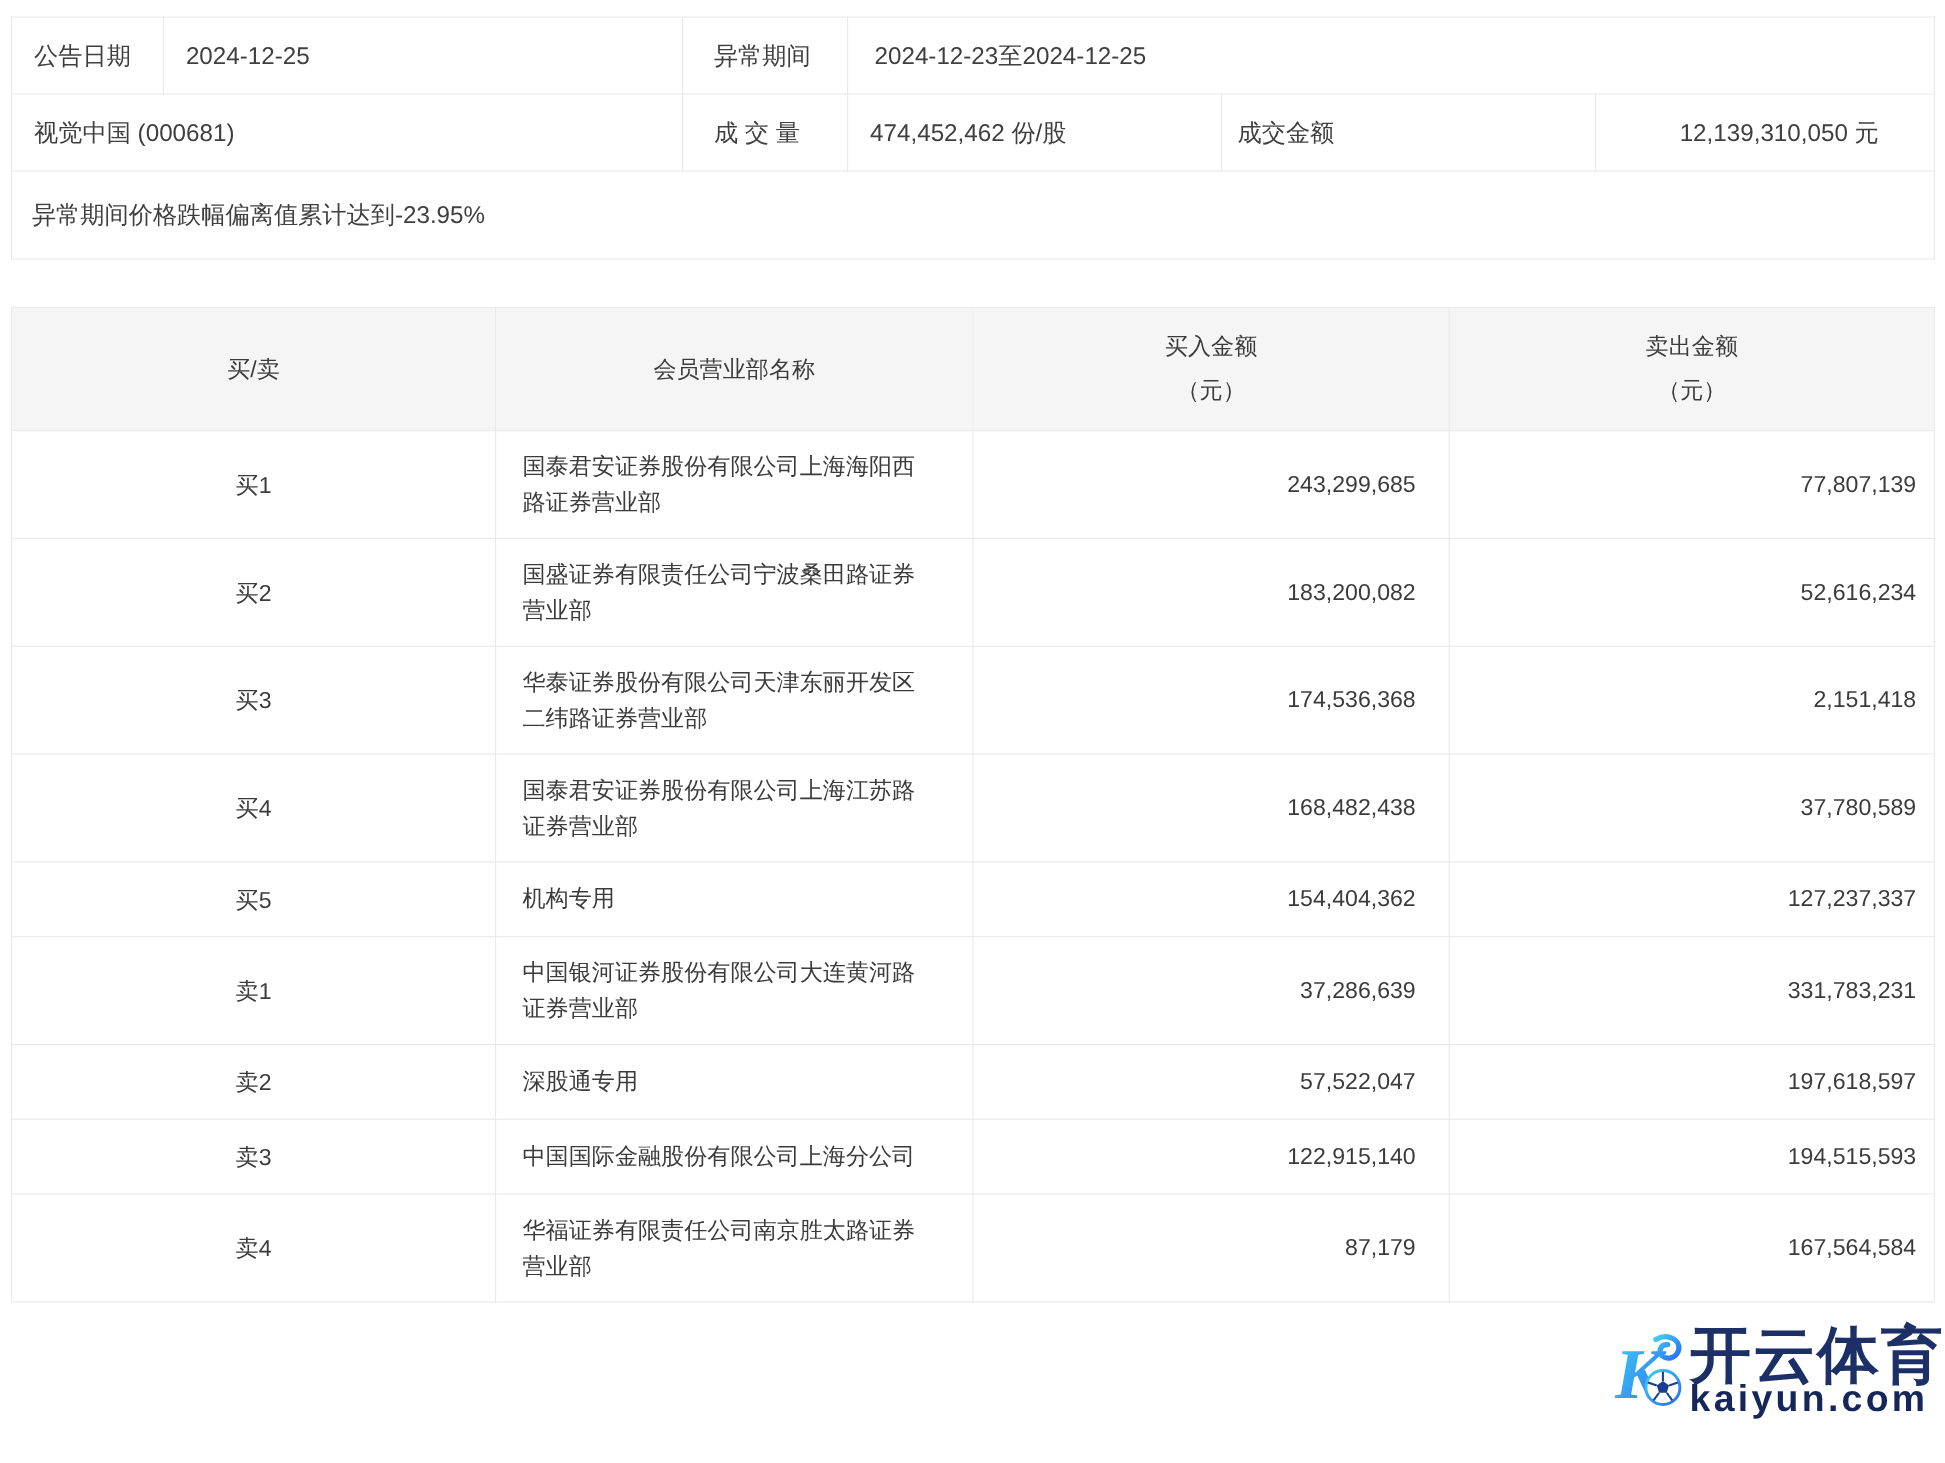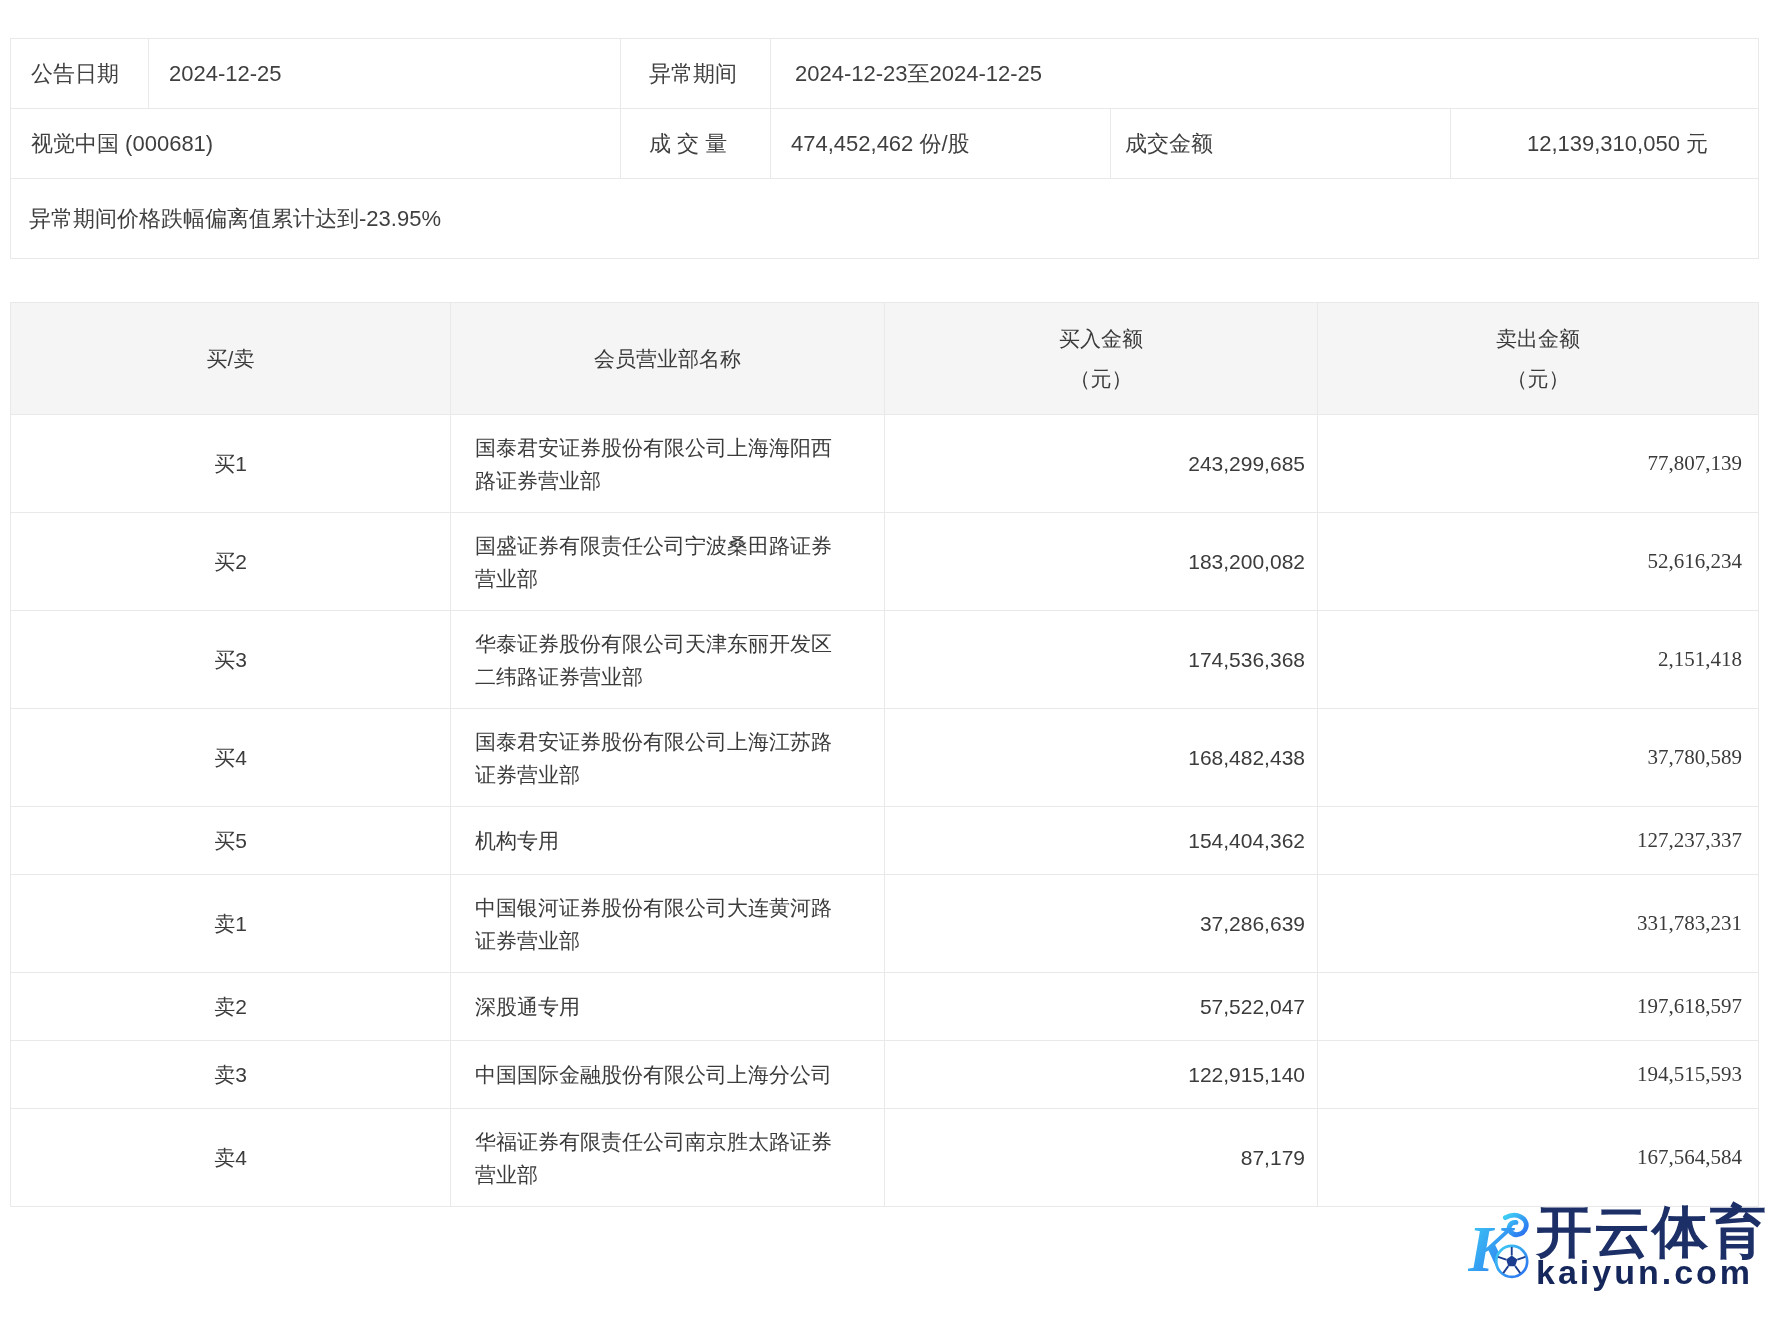--- a/index.html
+++ b/index.html
@@ -7,21 +7,21 @@
   body {
     width:1768px; height:1330px;
     background:#ffffff;
     font-family:"Liberation Sans", sans-serif;
     color:#3f3f3f;
     position:relative;
     overflow:hidden;
   }
   .wrap { padding:15px 10px 0 10px; }
 
-  table { border-collapse:collapse; table-layout:fixed; width:1748px;margin-top:23px; }
+  table { border-collapse:collapse; table-layout:fixed; width:1748px; }
   td, th { border:1px solid #e9e9e9; vertical-align:middle; overflow:hidden; }
 
   
   .info td { font-size:22px; padding:0 0 0 20px; }
   .info .r1 td { height:70px; }
   .info .r2 td { height:70px; }
   .info .r3 td { height:80px; }
   .info td.lbl-indent { padding-left:28px; }
   .info td.val2 { padding-left:24px; }
   .info td.turnover-val { text-align:right; padding-right:50px; padding-left:0; }
@@ -36,22 +36,22 @@
     height:112px;
     text-align:center;
     color:#3b3b3b;
     padding:0;
   }
   .main th .hline { line-height:40px; }
   .main td { font-size:21px; color:#3b3b3b; padding:0; }
   .main td.side { text-align:center; }
   .main td.name { padding-left:12px; }
   .main td.name .name-inner { max-width:368px; line-height:33px; word-break:break-all;margin-left:12px; }
-  .main td.amt-buy  { text-align:right; padding-right:12px;margin-left:20px; }
-  .main td.amt-sell { text-align:right; padding-right:16px;font-family:Liberation Serif, serif; }
+  .main td.amt-buy  { text-align:right; padding-right:30px;margin-left:20px; }
+  .main td.amt-sell { text-align:right; padding-right:16px; }
   tr.h2  td { height:98px; }
   tr.h1  td { height:68px; }
   tr.h2b td { height:110px; }
 
   
   .watermark {
     position:absolute;
     top:1178px; left:1468px;
     width:300px; height:138px;
     display:flex; align-items:center;

